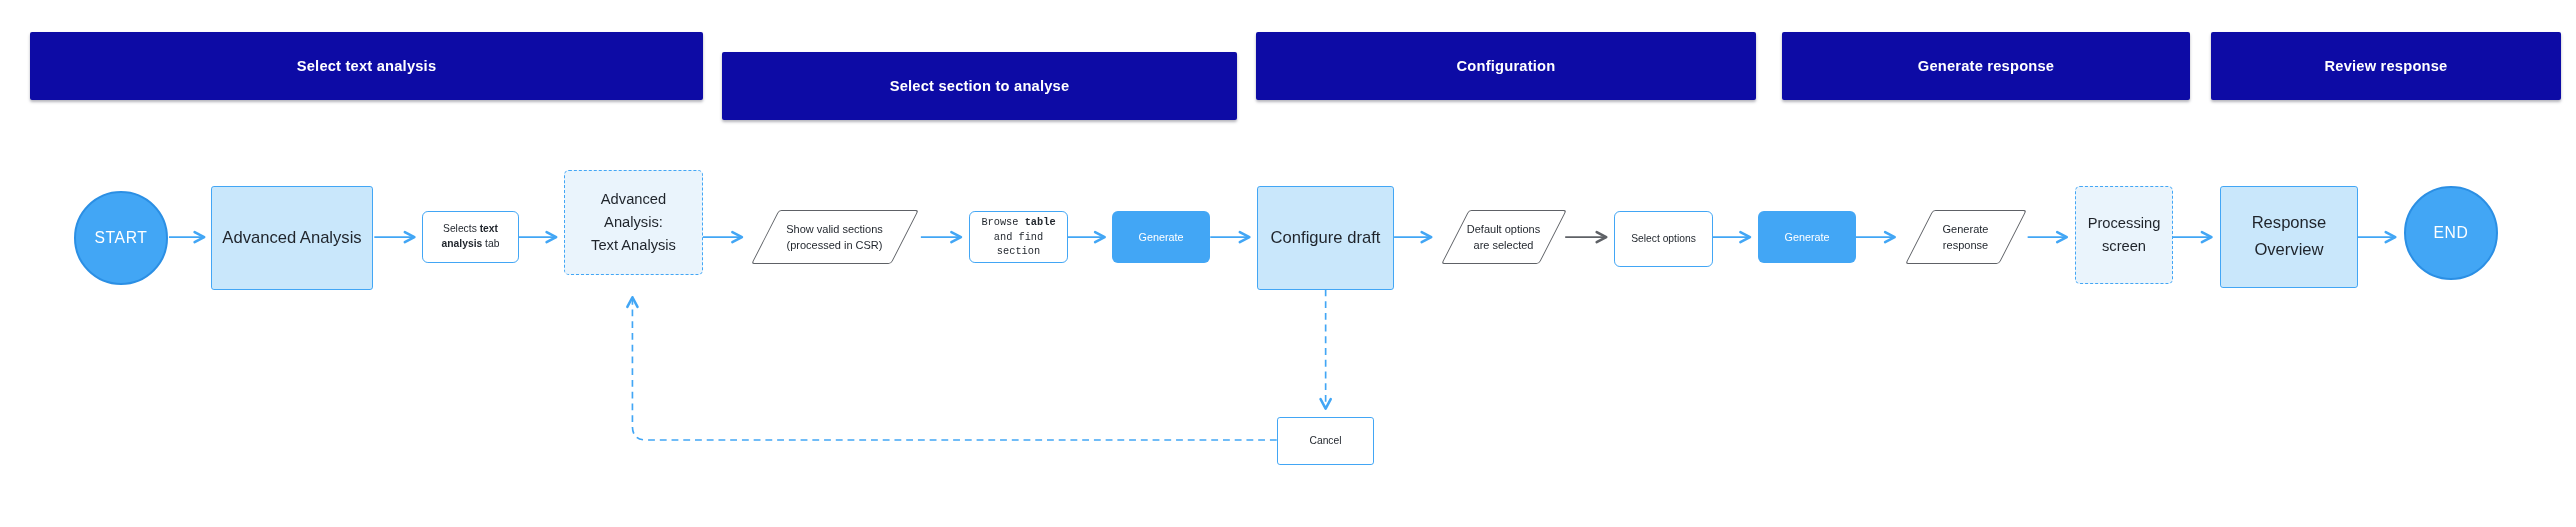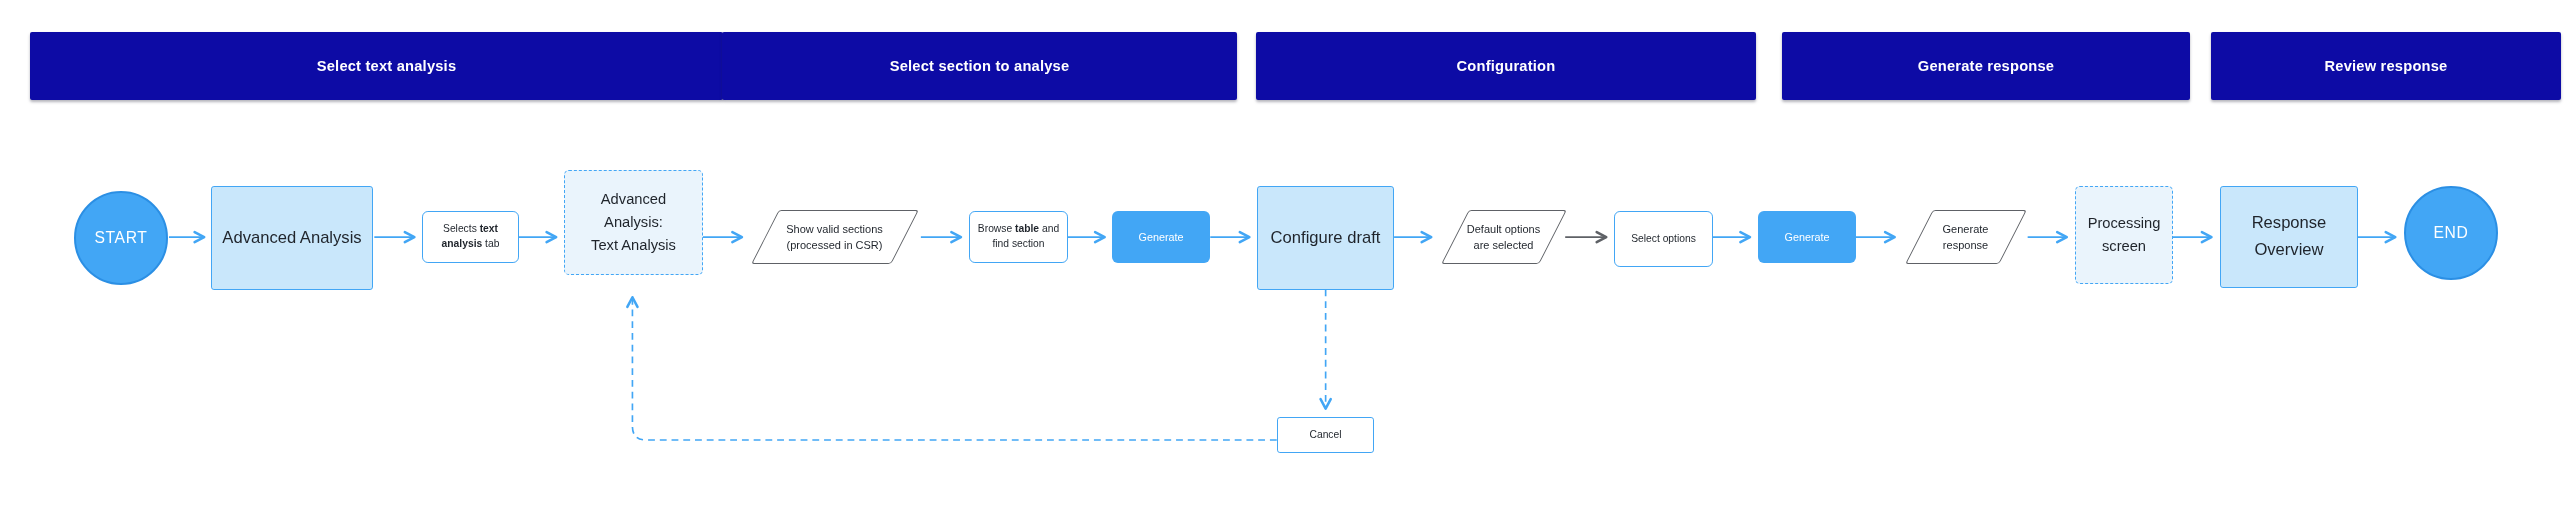--- a/index.html
+++ b/index.html
@@ -39,24 +39,24 @@
                 transform:skewX(-27deg);}
   .para span{position:relative;}
 
   .prewrap{white-space:pre-line;}
 </style>
 </head>
 <body>
 
 <div id="canvas">
 
-  <div class="phase" style="left:30px;width:673px;padding-left:20px;">
+  <div class="phase" style="left:30px;width:673px;">
       <span>Select text analysis</span>
     </div>
-  <div class="phase" style="left:722px;width:515px;">
+  <div class="phase" style="left:722px;width:515px;margin-top:20px;">
       <span>Select section to analyse</span>
     </div>
   <div class="phase" style="left:1256px;width:500px;">
       <span>Configuration</span>
     </div>
   <div class="phase" style="left:1782px;width:408px;">
       <span>Generate response</span>
     </div>
   <div class="phase" style="left:2211px;width:350px;">
       <span>Review response</span>
@@ -109,21 +109,21 @@
     <span class="prewrap">Advanced
 Analysis:
 Text Analysis</span>
   </div>
 
   <div class="node para" style="left:749px;top:210px;width:171px;height:54px;">
     <span class="prewrap">Show valid sections
 (processed in CSR)</span>
   </div>
 
-  <div class="node smallbox" style="left:969px;top:211px;width:99px;height:52px;">
+  <div class="node smallbox" style="left:969px;top:211px;width:99px;height:52px;font-family:Liberation Mono, monospace;">
     <span><span>Browse </span><span class="b">table</span><span> and find section</span></span>
   </div>
 
   <div class="node btn" style="left:1112px;top:211px;width:98px;height:52px;">
     <span>Generate</span>
   </div>
 
   <div class="node para" style="left:1439px;top:210px;width:129px;height:54px;">
     <span class="prewrap">Default options
 are selected</span>
@@ -153,18 +153,18 @@
 
   <div class="node bigbox prewrap" style="left:2220px;top:186px;width:138px;height:102px;line-height:1.6;">
     <span class="prewrap">Response
 Overview</span>
   </div>
 
   <div class="node circle" style="left:2404px;top:186px;">
     <span>END</span>
   </div>
 
-  <div class="node smallbox" style="left:1277px;top:417px;width:97px;height:36px;border-radius:2.9px;">
+  <div class="node smallbox" style="left:1277px;top:417px;width:97px;height:48px;border-radius:2.9px;">
     <span>Cancel</span>
   </div>
 
 </div>
 
 
 </body></html>

